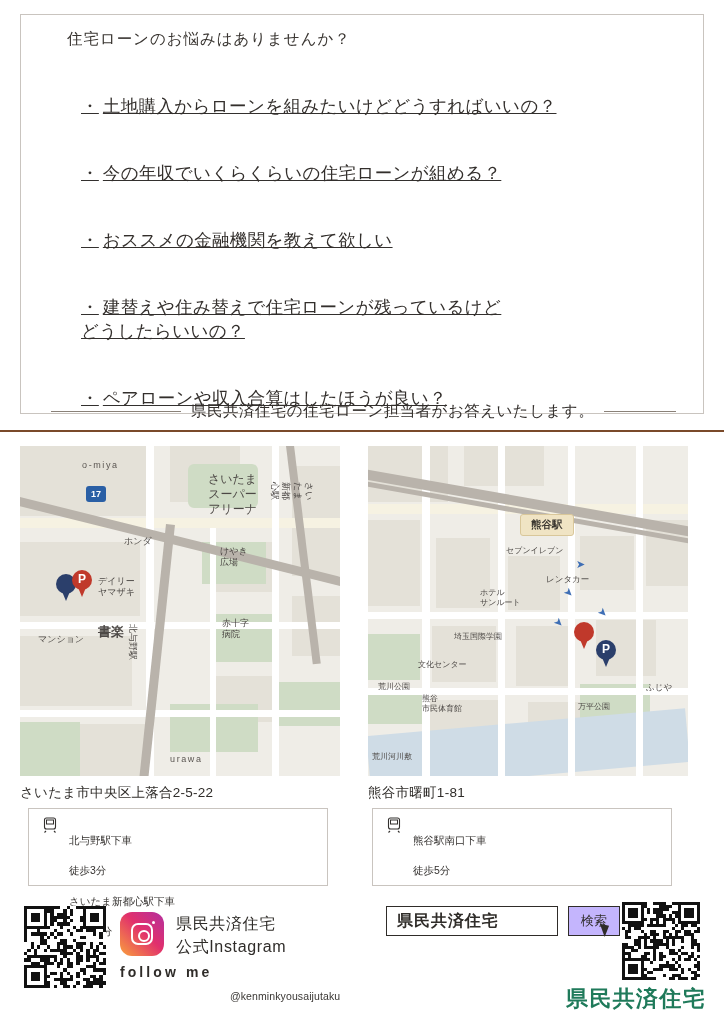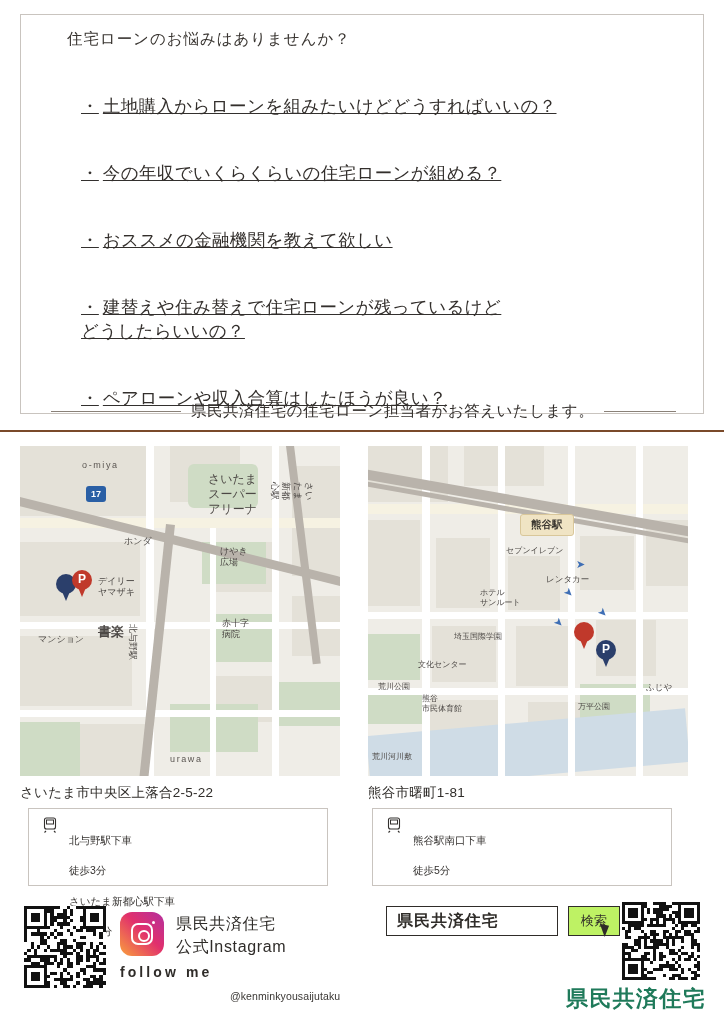--- a/index.html
+++ b/index.html
@@ -231,21 +231,21 @@
     border: 1.6px solid #2f2c29;
     display: flex; align-items: center; padding-left: 10px;
     font-size: 16px; font-weight: bold; letter-spacing: 0.06em; color: #2f2c29;
   }
   .search-btn {
     position: absolute; left: 182px; top: 0;
     width: 52px; height: 30px;
     border: 1.6px solid #2f2c29;
     display: flex; align-items: center; justify-content: center;
     font-size: 13px; letter-spacing: 0.02em; color: #2f2c29;
-    background: #bef264;
+    background: #c4b5fd;
   }
   .search-cursor {
     position: absolute; left: 216px; top: 16px;
     width: 0; height: 0;
     border-left: 8px solid #2f2c29;
     border-top: 5px solid transparent;
     border-bottom: 9px solid transparent;
     transform: rotate(-20deg);
   }
 

